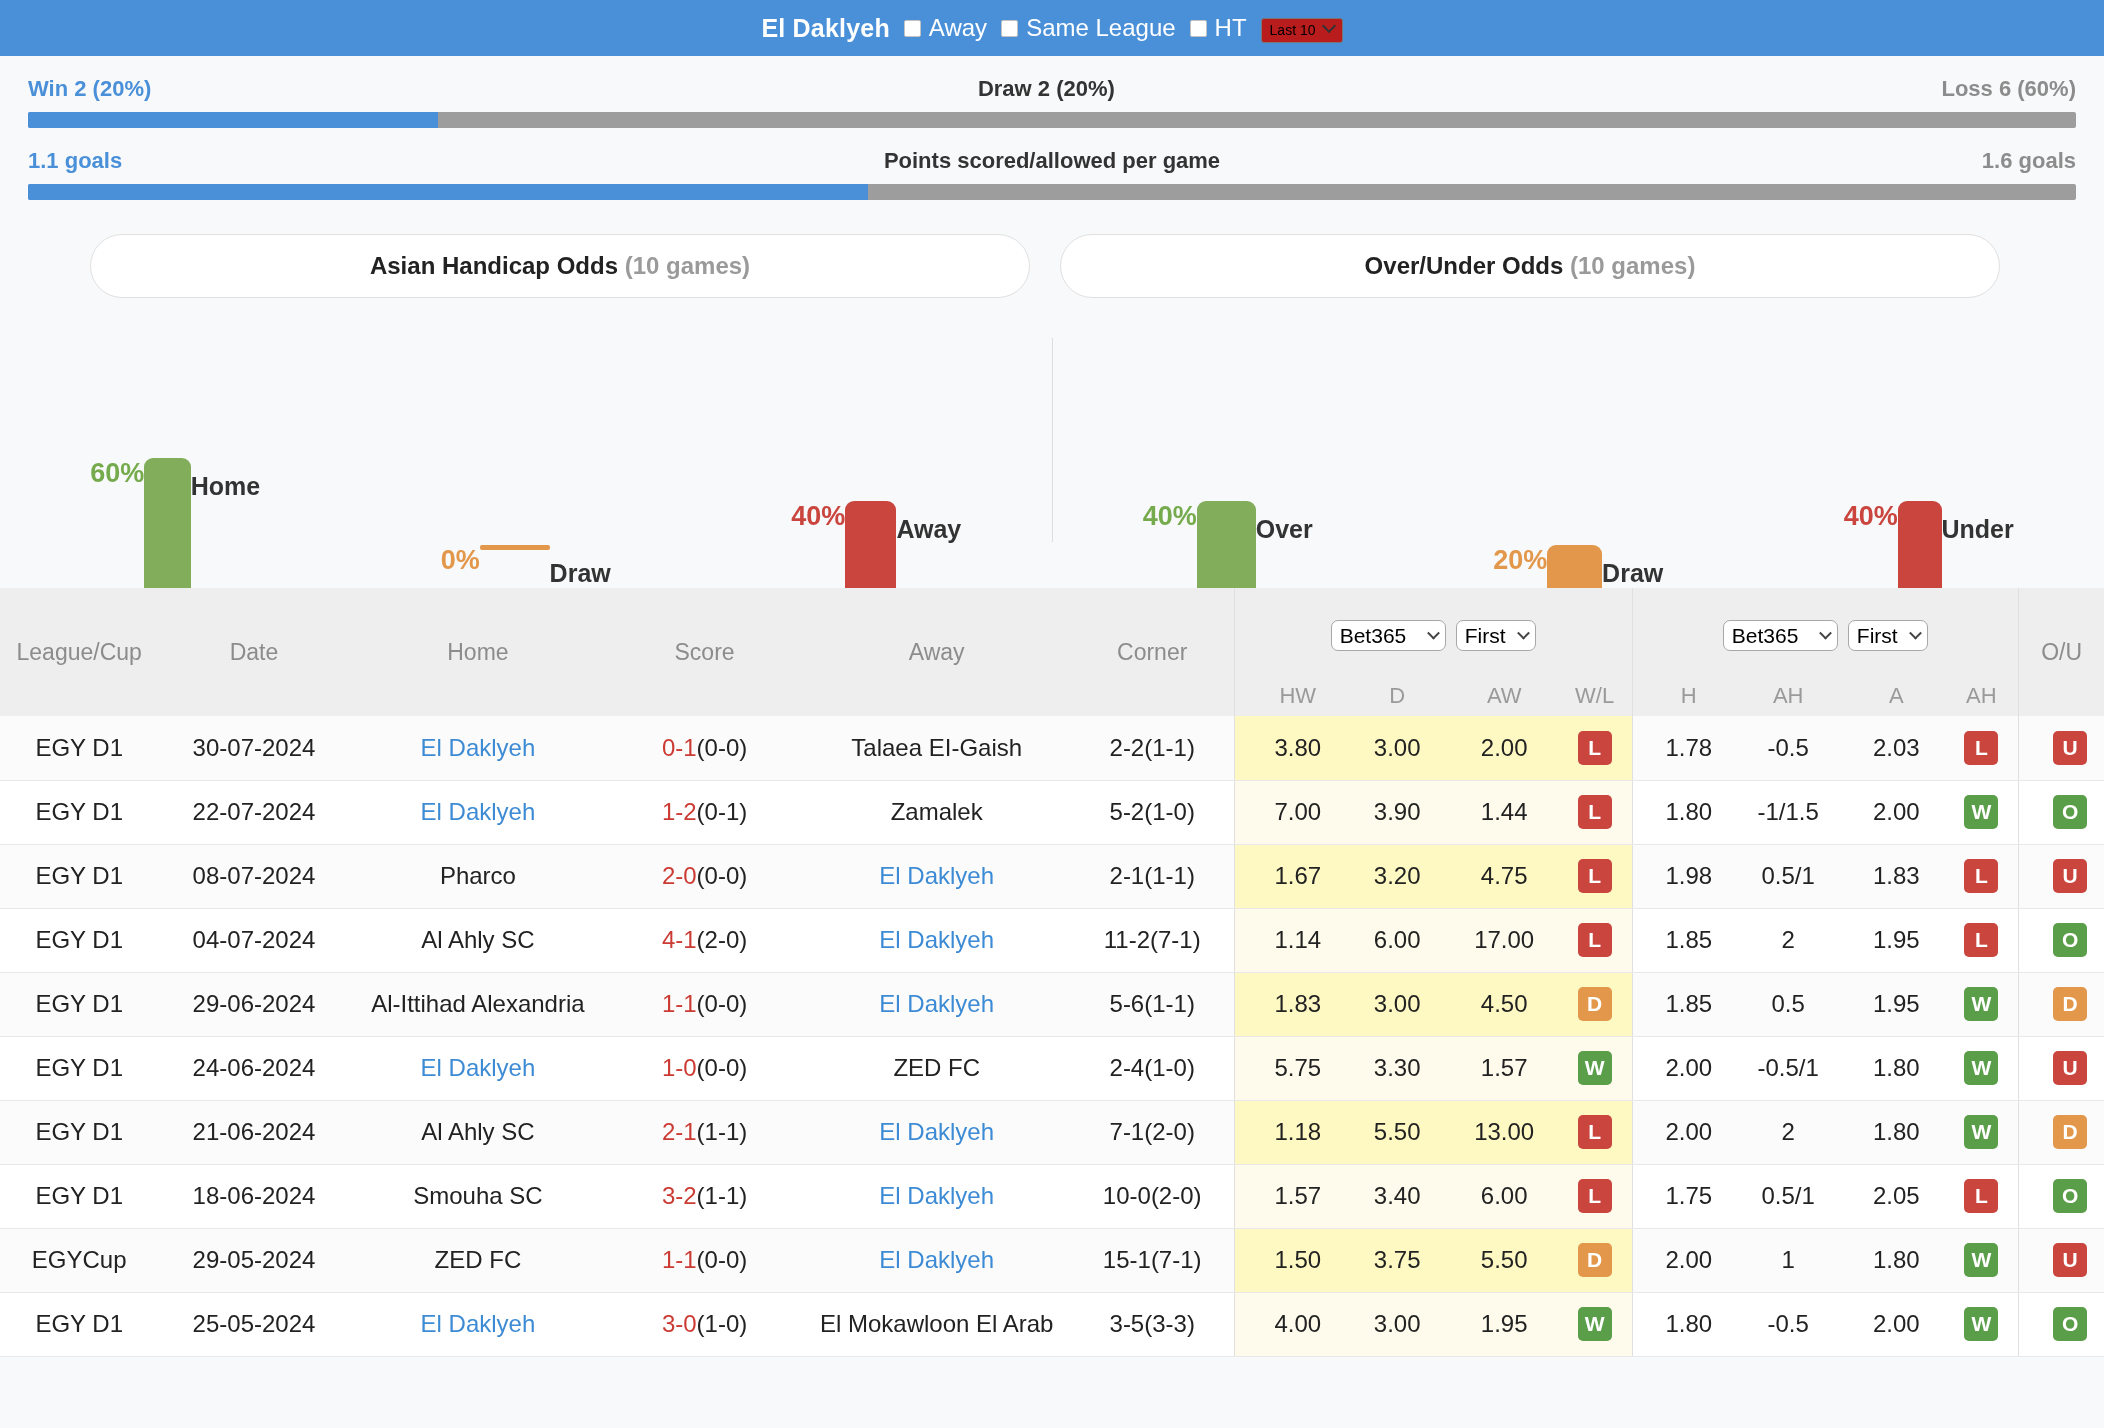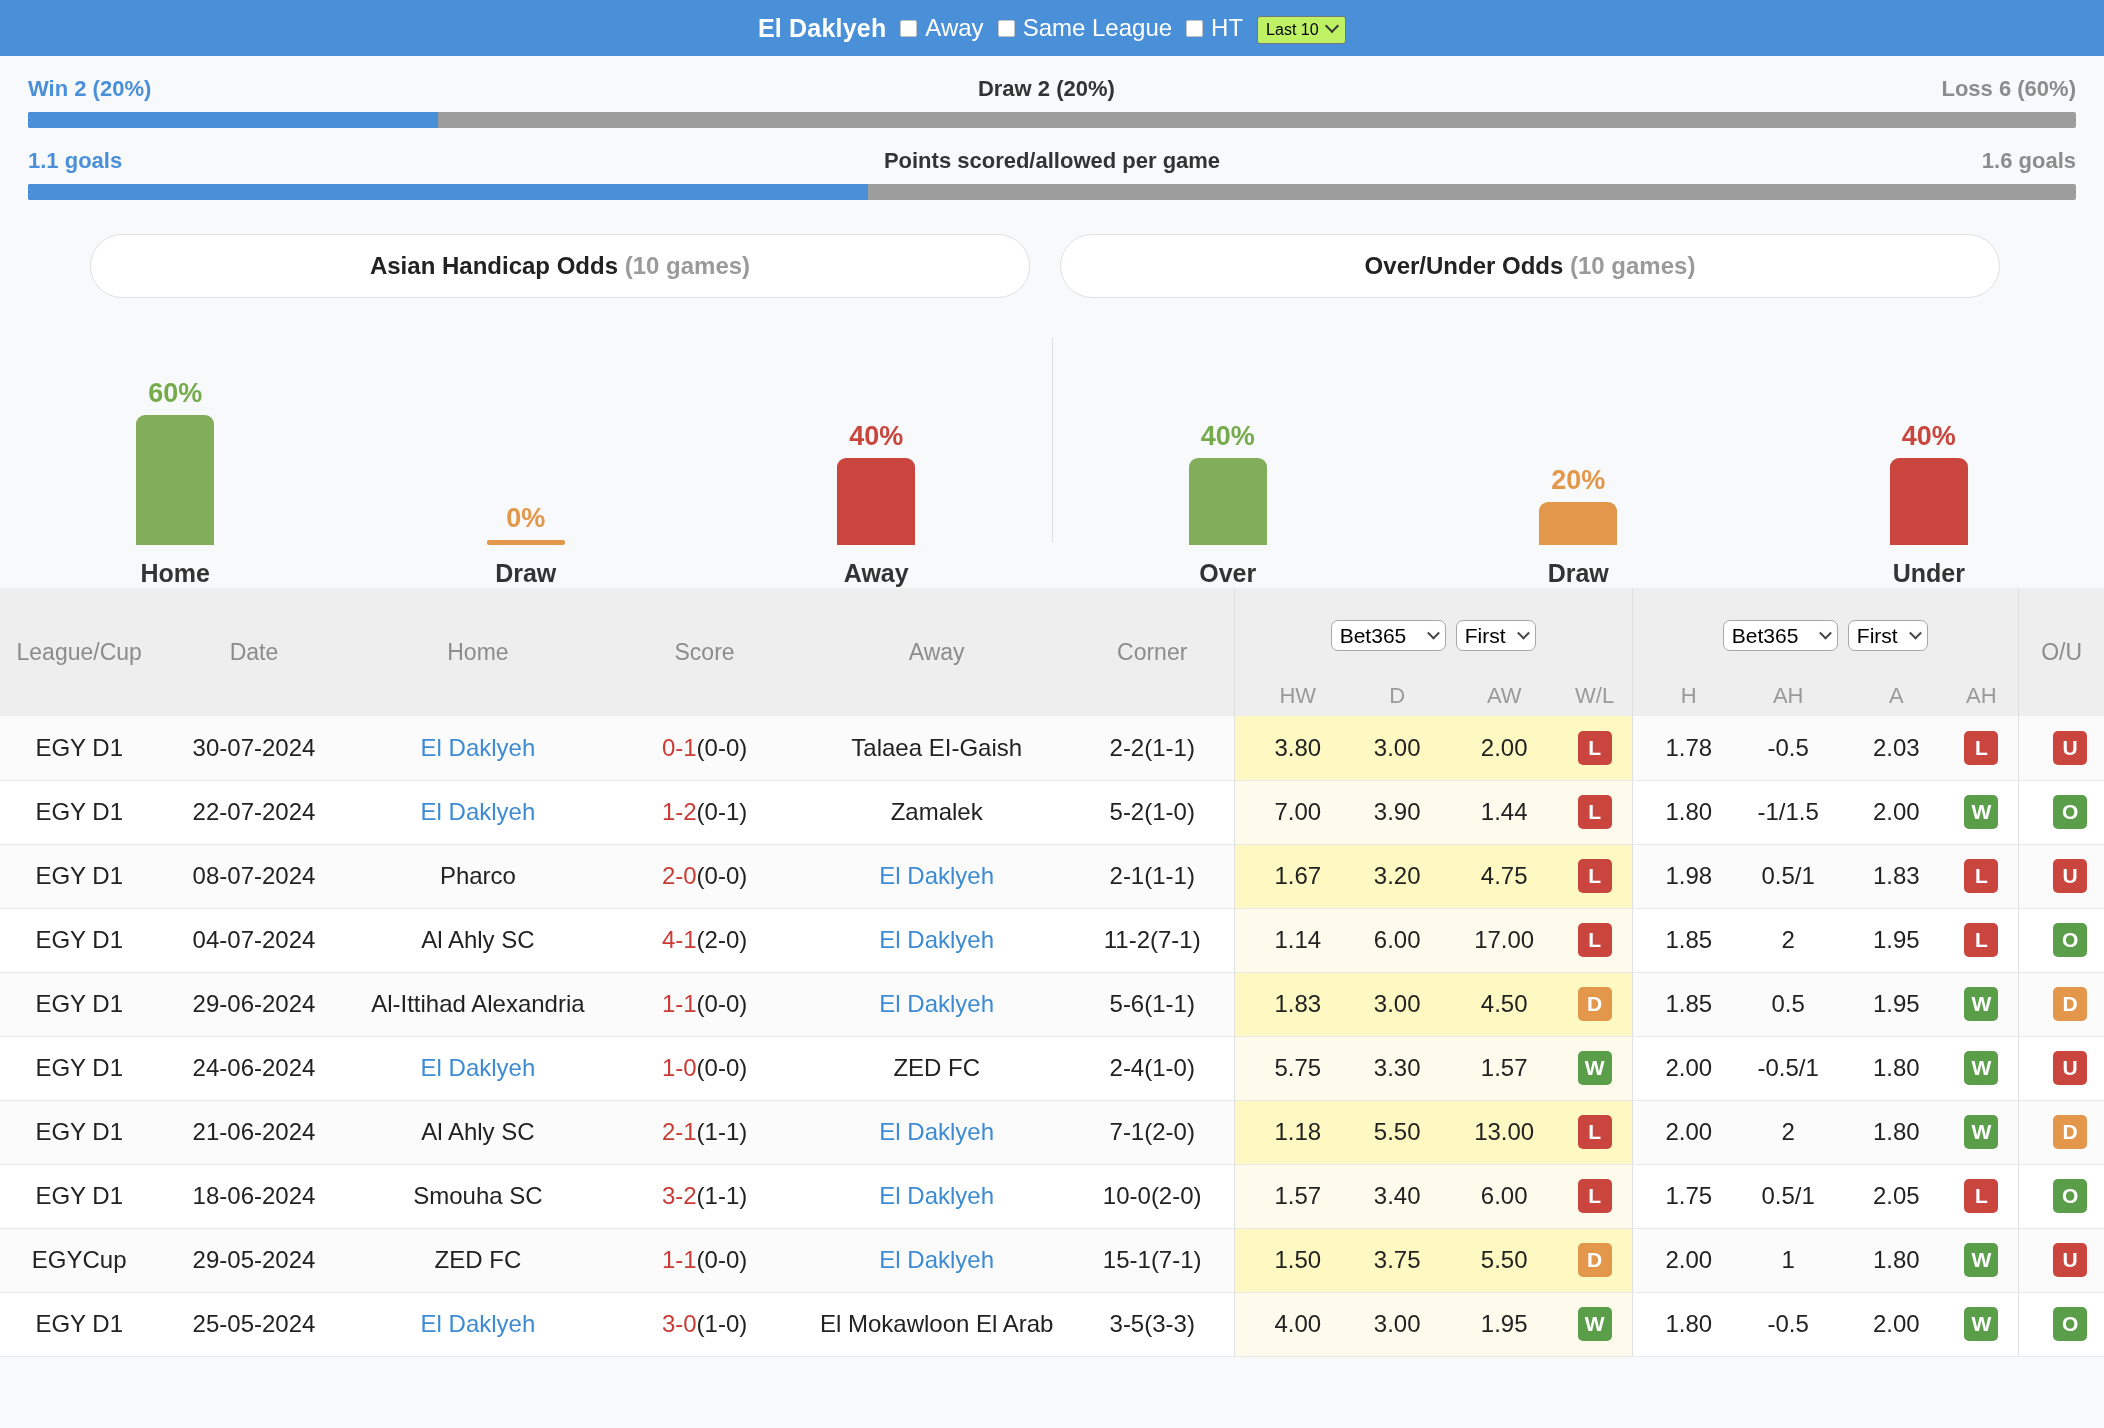--- a/index.html
+++ b/index.html
@@ -17,22 +17,22 @@
     justify-content:center; gap:14px; color:#fff; font-size:24px;
   }
   .topbar .team { font-weight:bold; font-size:25px; letter-spacing:.2px; }
   .chk-wrap { display:flex; align-items:center; gap:8px; font-size:24px; }
   .chk {
     width:17px; height:17px; background:#fff; border:1px solid #c3c3c3;
     display:inline-block; border-radius:2px;
   }
   .sel {
     font-family:"Liberation Sans", sans-serif;
-    font-size:16px; padding:3px 26px 3px 8px; border:1px solid #767676;
-    border-radius:3px; background:#bef264; color:#000; position:relative;
+    font-size:14px; padding:3px 26px 3px 8px; border:1px solid #767676;
+    border-radius:3px; background:#b91c1c; color:#000; position:relative;
     appearance:none; -webkit-appearance:none; line-height:1.25;
   }
   .sel-wrap { position:relative; display:inline-block; }
   .sel-wrap::after {
     content:""; position:absolute; right:9px; top:50%;
     width:8px; height:8px; border-right:2px solid #333; border-bottom:2px solid #333;
     transform:translateY(-70%) rotate(45deg); pointer-events:none;
   }
   
   .statblock { padding:0 28px; }
@@ -49,21 +49,21 @@
   .tab {
     flex:1; background:#fff; border:1px solid #e0e0e0; border-radius:34px;
     text-align:center; padding:17px 10px; font-size:24px; font-weight:bold;
     color:#222;
   }
   .tab .games { color:#9a9a9a; font-weight:bold; }
   
   .charts { display:flex; height:290px; padding:26px 0 0 0; position:relative; }
   .chart-half { flex:1; display:flex; justify-content:space-around; align-items:flex-end; }
   .divider { width:1px; background:#ddd; margin:14px 0 46px 0; }
-  .col { display:flex; flex-direction:column; align-items:center; width:170px; }
+  .col { display:flex; flex-direction:row; width:170px; }
   .pct { font-size:27px; font-weight:bold; margin-bottom:6px; }
   .bar-v { width:78px; border-radius:9px 9px 0 0; }
   .bar-zero { width:78px; height:5px; border-radius:2px; }
   .col-label { font-size:25px; font-weight:bold; color:#333; margin-top:14px; }
   .g { color:#76ab4d; } .gb { background:#82ad5b; }
   .r { color:#c9453e; } .rb { background:#c9453e; }
   .o { color:#e2974a; } .ob { background:#e2974a; }
   
   table { width:100%; border-collapse:collapse; table-layout:fixed; }
   thead tr.hrow th {

